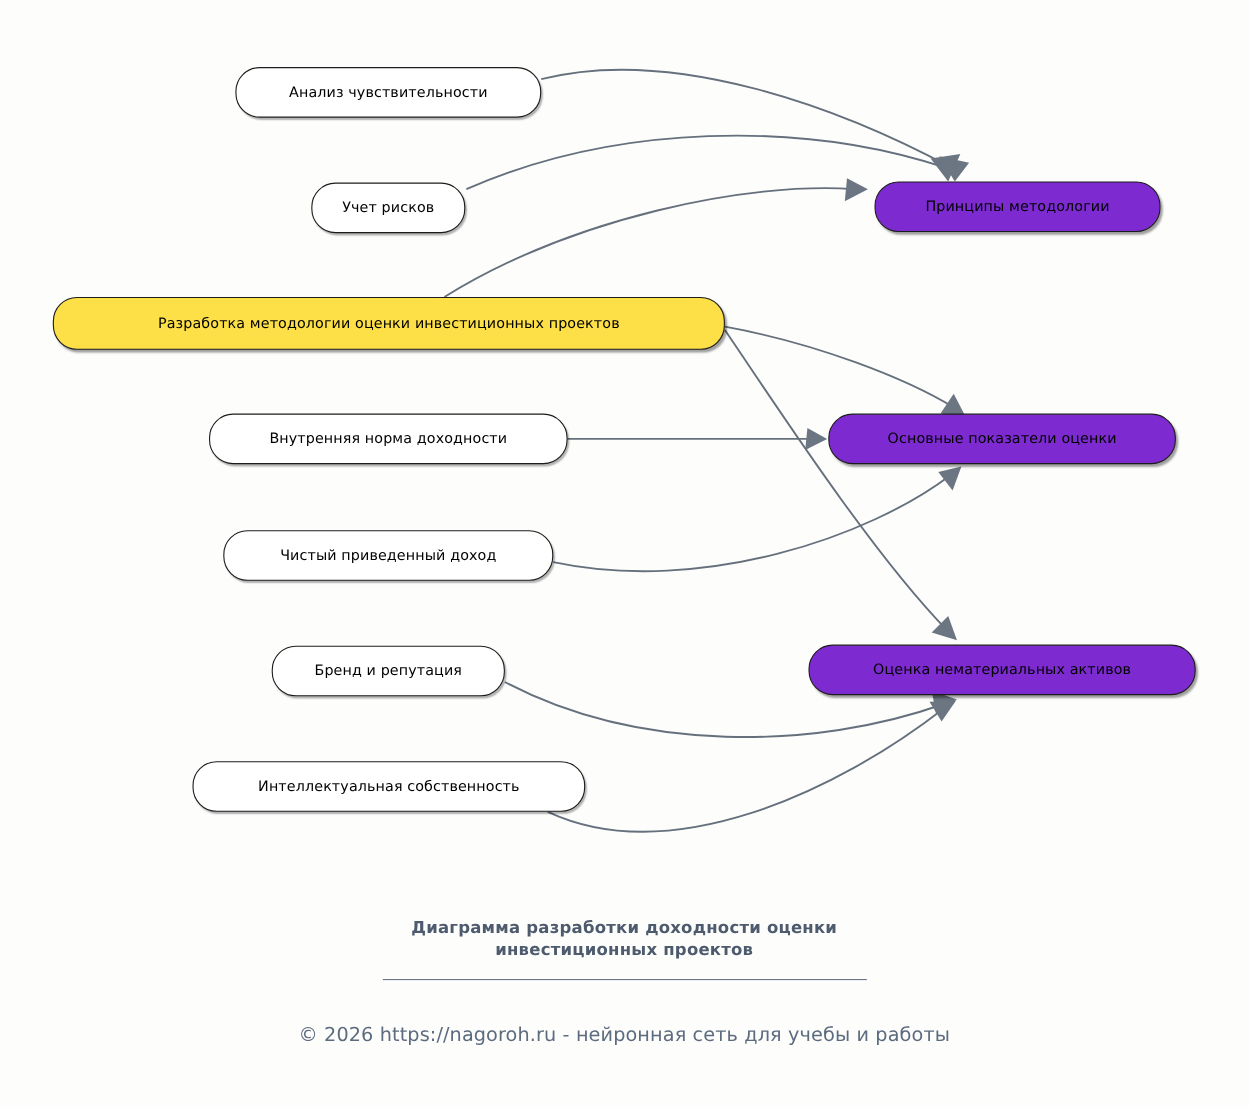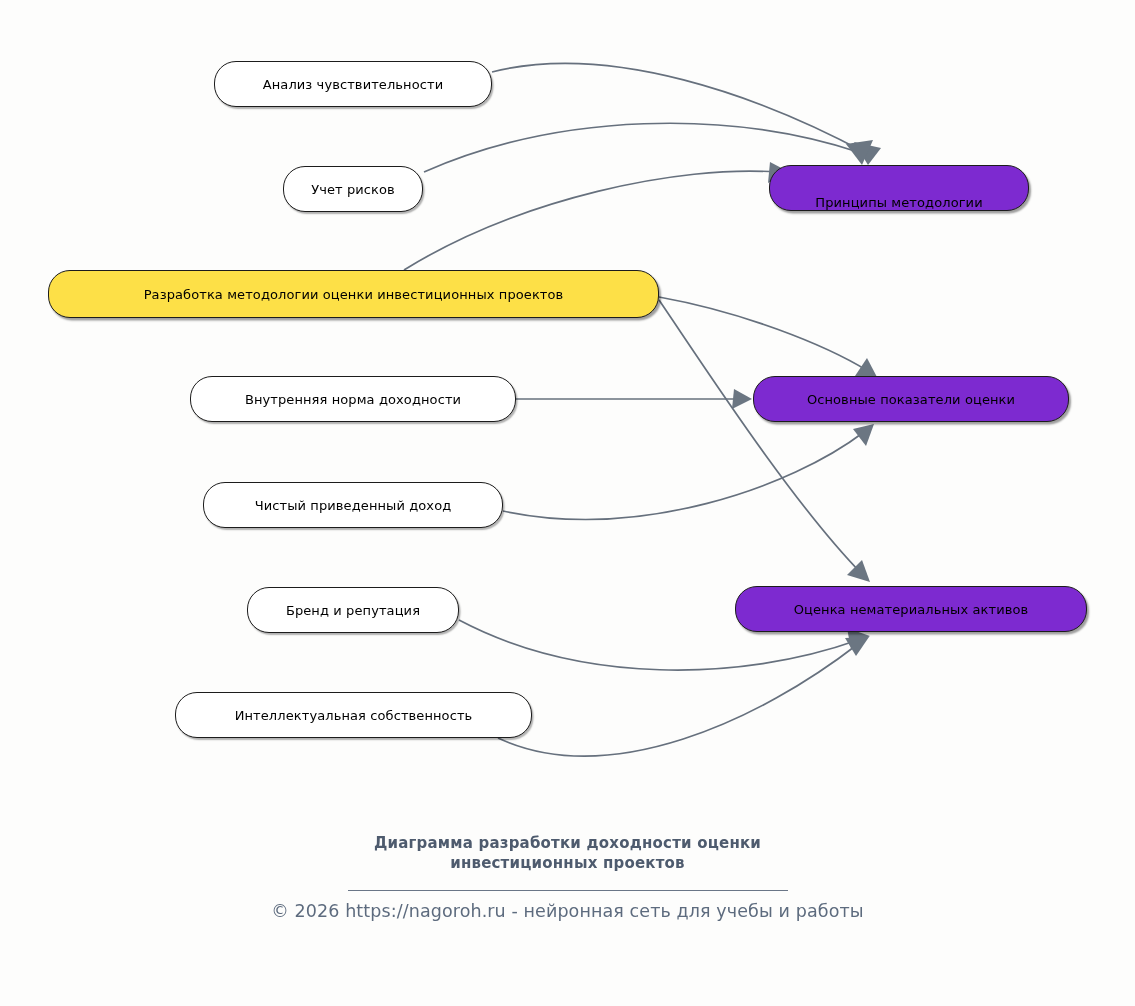--- a/index.html
+++ b/index.html
@@ -83,21 +83,21 @@
     max-width: 470px;
     margin: 0 auto;
   }
   #footer-divider {
     width: 440px;
     height: 0;
     margin: 16px auto 0 auto;
     border-top: 1.4px solid #6a7687;
   }
   #footer-credit {
-    margin-top: 10px;
+    margin-top: 40px;
     font-size: 17.5px;
     color: #5d6b7e;
     letter-spacing: 0.1px;
   }
 </style>
 </head>
 <body>
 
 <div id="canvas-root">
 
@@ -171,21 +171,21 @@
   </div>
 
   <div class="node leaf" style="left:175px; top:692px; width:357px; height:46px;">
     <span class="node-label">Интеллектуальная собственность</span>
   </div>
 
   <div class="node root" style="left:48px; top:270px; width:611px; height:48px;">
     <span class="node-label">Разработка методологии оценки инвестиционных проектов</span>
   </div>
 
-  <div class="node target" style="left:769px; top:165px; width:260px; height:46px;align-items:flex-end;">
+  <div class="node target" style="left:795px; top:165px; width:260px; height:46px;">
     <span class="node-label">Принципы методологии</span>
   </div>
 
   <div class="node target" style="left:753px; top:376px; width:316px; height:46px;">
     <span class="node-label">Основные показатели оценки</span>
   </div>
 
   <div class="node target" style="left:735px; top:586px; width:352px; height:46px;">
     <span class="node-label">Оценка нематериальных активов</span>
   </div>

